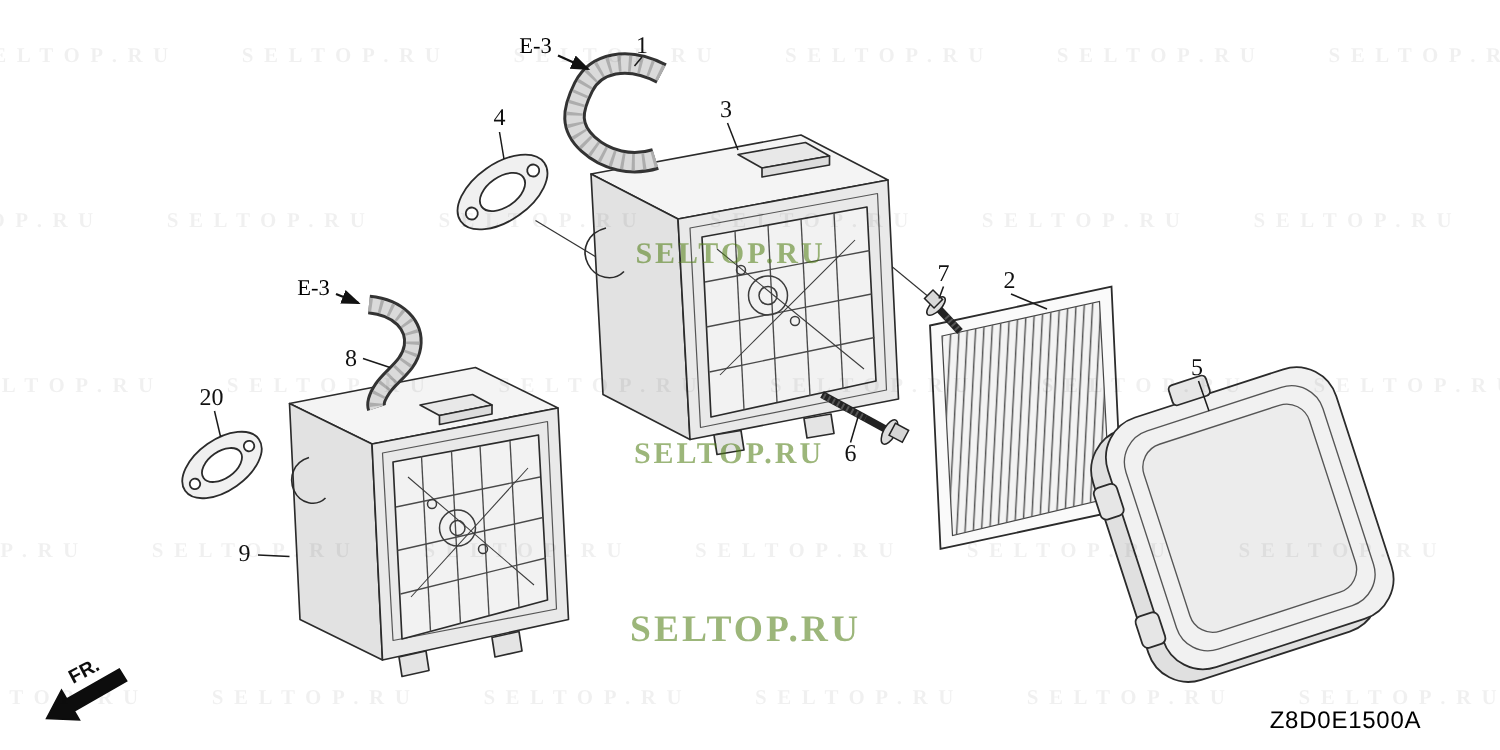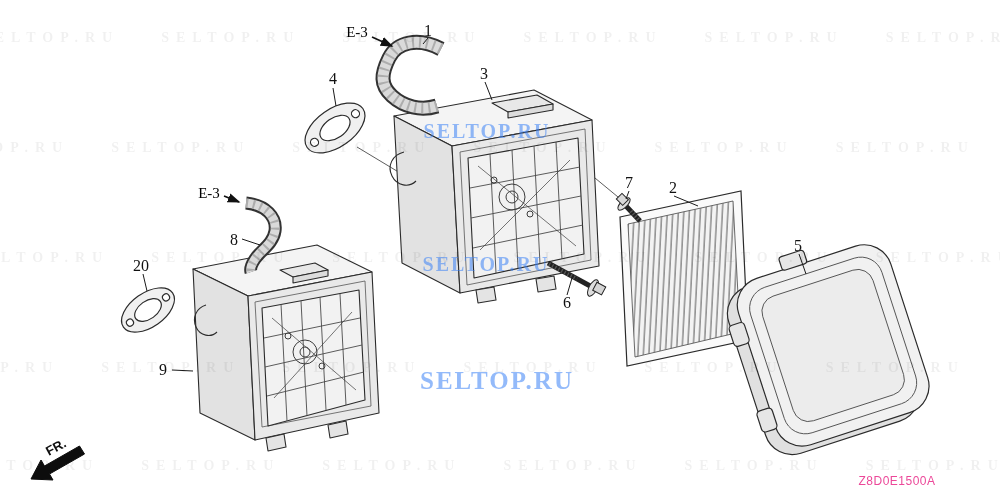--- a/index.html
+++ b/index.html
@@ -12,34 +12,34 @@
   svg.layer { z-index:2; }
   .wm-rows { z-index:3; pointer-events:none; }
   .wm-row {
     position:absolute; width:1200px; white-space:nowrap; overflow:hidden;
     font-family:"Liberation Serif", serif; font-weight:700; font-size:14px;
     letter-spacing:7px; color:#000; opacity:0.055;
   }
   .watermark {
     position:absolute; z-index:4; transform:translate(-50%,-50%);
     font-family:"Liberation Serif", serif; font-weight:700;
-    color:#3b82f6; opacity:0.55; letter-spacing:2px; white-space:nowrap;
+    color:#4d7c0f; opacity:0.55; letter-spacing:2px; white-space:nowrap;margin-top:39px;
   }
   .labels { z-index:5; pointer-events:none; }
   .part-num {
     position:absolute; transform:translate(-50%,-50%);
     font-family:"Liberation Serif", serif; font-size:16px; color:#111;
   }
   .ref-label {
     position:absolute; transform:translate(-50%,-50%);
     font-family:"Liberation Serif", serif; font-weight:400; font-size:15px; color:#000;
   }
   .diagram-code {
     position:absolute; transform:translate(-50%,-50%);
-    font-size:12px; letter-spacing:0.5px; color:#ec4899;
+    font-size:16px; letter-spacing:0.5px; color:#000000;
   }
 </style>
 </head>
 <body>
 
 <div class="layer wm-rows">
   <div class="wm-row" style="left:-20px; top:30px;">SELTOP.RU  SELTOP.RU  SELTOP.RU  SELTOP.RU  SELTOP.RU  SELTOP.RU  SELTOP.RU  SELTOP.RU  SELTOP.RU</div>
   <div class="wm-row" style="left:-70px; top:140px;">SELTOP.RU  SELTOP.RU  SELTOP.RU  SELTOP.RU  SELTOP.RU  SELTOP.RU  SELTOP.RU  SELTOP.RU  SELTOP.RU</div>
   <div class="wm-row" style="left:-30px; top:250px;">SELTOP.RU  SELTOP.RU  SELTOP.RU  SELTOP.RU  SELTOP.RU  SELTOP.RU  SELTOP.RU  SELTOP.RU  SELTOP.RU</div>
   <div class="wm-row" style="left:-80px; top:360px;">SELTOP.RU  SELTOP.RU  SELTOP.RU  SELTOP.RU  SELTOP.RU  SELTOP.RU  SELTOP.RU  SELTOP.RU  SELTOP.RU</div>

